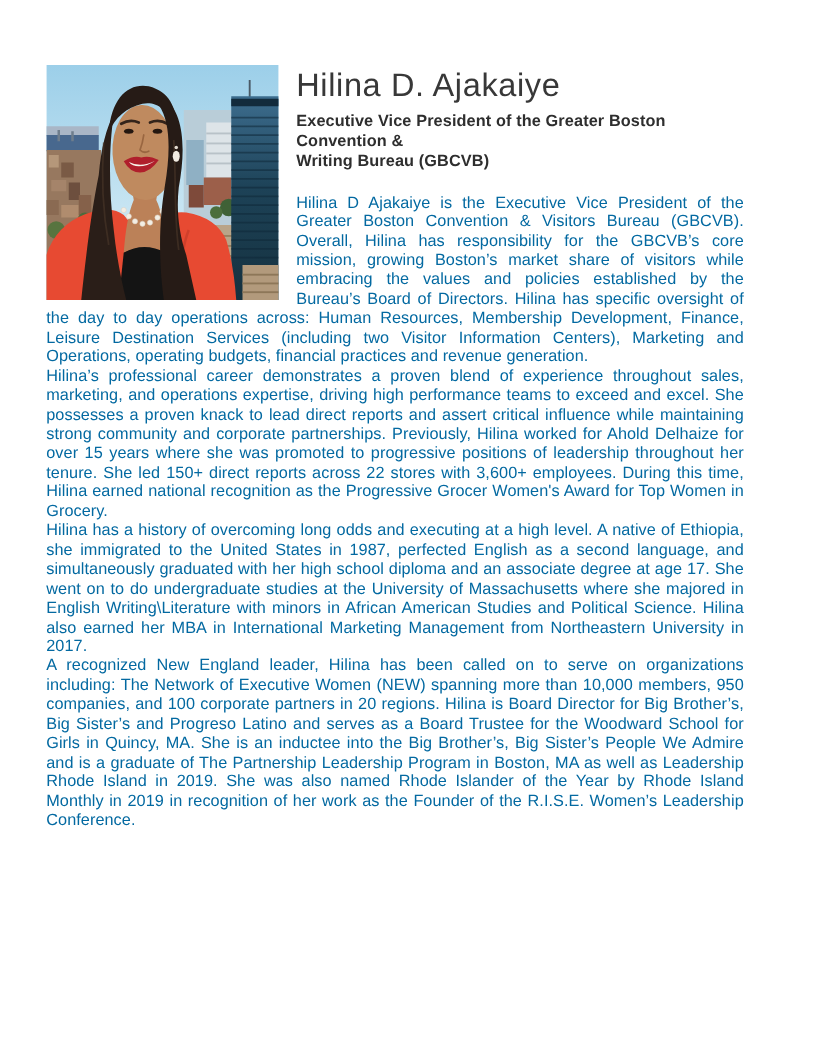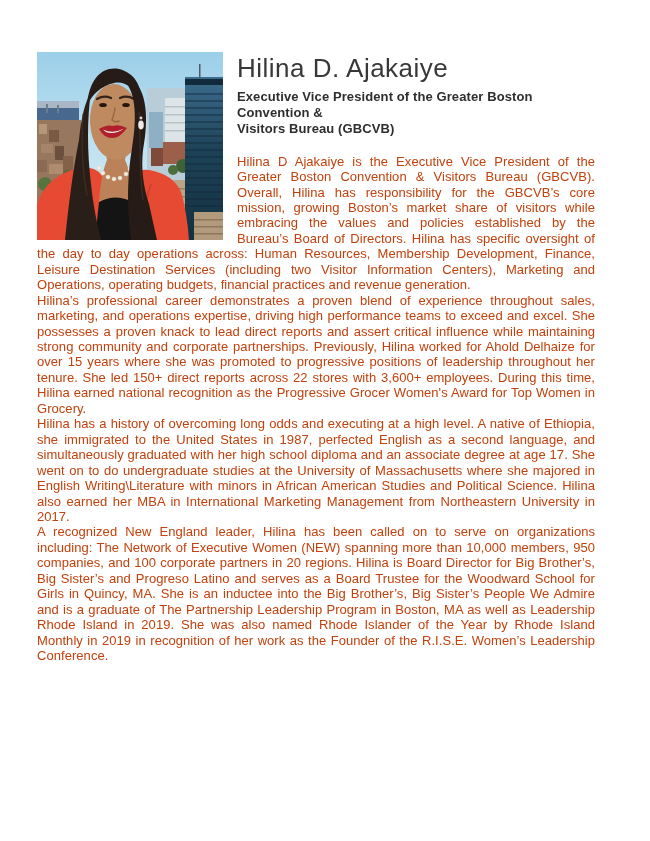--- a/index.html
+++ b/index.html
@@ -43,21 +43,21 @@
     font-weight: 700;
     color: #2e2e2e;
     line-height: 16px;
     letter-spacing: 0.1px;
   }
   .job-title span { display: block; }
   p.bio {
     margin: 0;
     font-size: 13px;
     line-height: 15.45px;
-    color: #c2410c;
+    color: #0369a1;
     text-align: justify;
     letter-spacing: 0.05px;
   }
 </style>
 </head>
 <body>
 
 <div class="page">
 
   <div class="photo">
@@ -160,21 +160,21 @@
 
       <circle cx="104" cy="66" r="1.4" fill="#e3dbd0"></circle>
       <ellipse cx="104" cy="73" rx="2.8" ry="4.4" fill="#f0eae1"></ellipse>
     </svg>
   </div>
 
   <h1 class="name">Hilina D. Ajakaiye</h1>
 
   <div class="job-title">
     <span>Executive Vice President of the Greater Boston Convention &amp;</span>
-    <span>Visitors Bureau (GBCVB)</span>
+    <span>Writing Bureau (GBCVB)</span>
   </div>
 
   <p class="bio">Hilina D Ajakaiye is the Executive Vice President of the Greater Boston Convention &amp; Visitors Bureau (GBCVB). Overall, Hilina has responsibility for the GBCVB’s core mission, growing Boston’s market share of visitors while embracing the values and policies established by the Bureau’s Board of Directors. Hilina has specific oversight of the day to day operations across: Human Resources, Membership Development, Finance, Leisure Destination Services (including two Visitor Information Centers), Marketing and Operations, operating budgets, financial practices and revenue generation.</p>
   <p class="bio">Hilina’s professional career demonstrates a proven blend of experience throughout sales, marketing, and operations expertise, driving high performance teams to exceed and excel. She possesses a proven knack to lead direct reports and assert critical influence while maintaining strong community and corporate partnerships.  Previously, Hilina worked for Ahold Delhaize for over 15 years where she was promoted to progressive positions of leadership throughout her tenure.  She led 150+ direct reports across 22 stores with 3,600+ employees. During this time, Hilina earned national recognition as the Progressive Grocer Women's Award for Top Women in Grocery.</p>
   <p class="bio">Hilina has a history of overcoming long odds and executing at a high level. A native of Ethiopia, she immigrated to the United States in 1987, perfected English as a second language, and simultaneously graduated with her high school diploma and an associate degree at age 17. She went on to do undergraduate studies at the University of Massachusetts where she majored in English Writing\Literature with minors in African American Studies and Political Science.  Hilina also earned her MBA in International Marketing Management from Northeastern University in 2017.</p>
   <p class="bio">A recognized New England leader, Hilina has been called on to serve on organizations including: The Network of Executive Women (NEW) spanning more than 10,000 members, 950 companies, and 100 corporate partners in 20 regions. Hilina is Board Director for Big Brother’s, Big Sister’s and Progreso Latino and serves as a Board Trustee for the Woodward School for Girls in Quincy, MA.   She is an inductee into the Big Brother’s, Big Sister’s People We Admire and is a graduate of The Partnership Leadership Program in Boston, MA as well as Leadership Rhode Island in 2019.  She was also named Rhode Islander of the Year by Rhode Island Monthly in 2019 in recognition of her work as the Founder of the R.I.S.E. Women’s Leadership Conference.</p>
 
 </div>
 
 </body></html>

